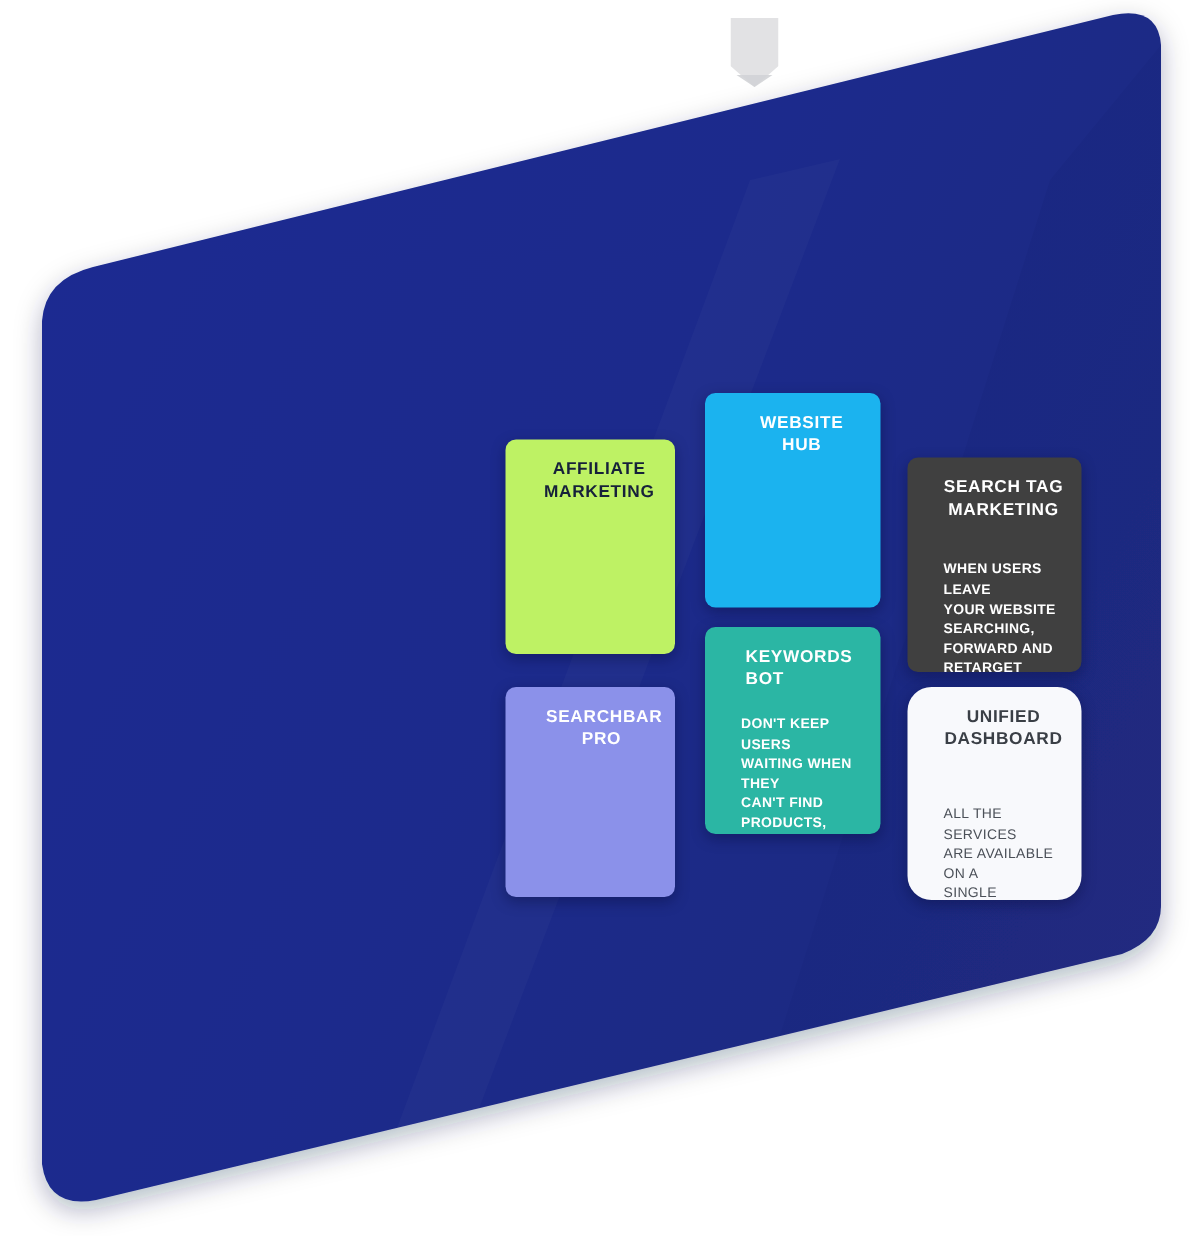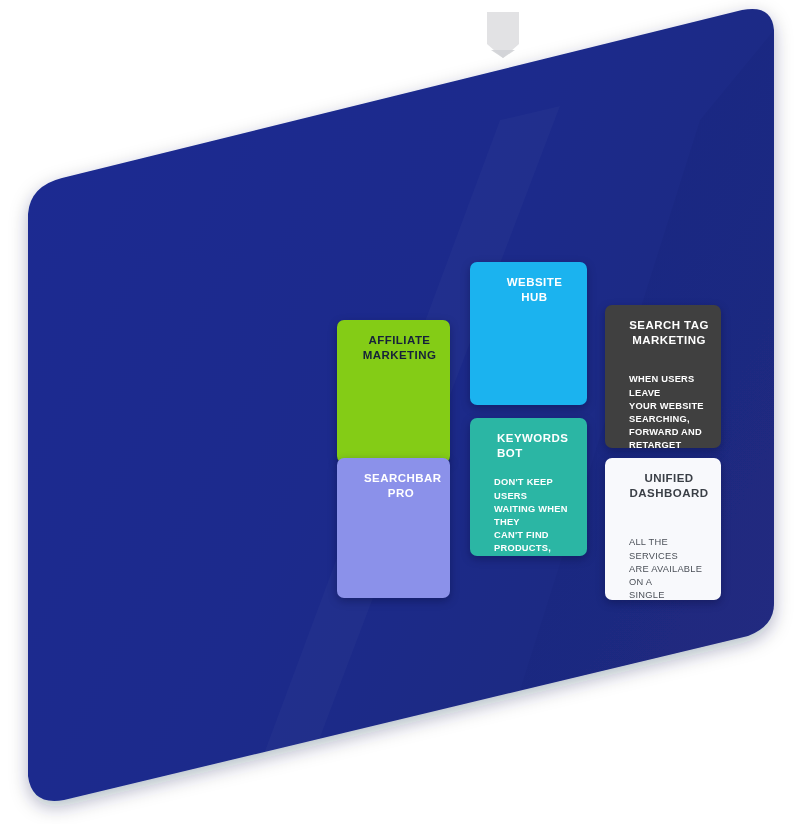--- a/index.html
+++ b/index.html
@@ -69,22 +69,22 @@
     font-size:9.3px;
     line-height:1.42;
     letter-spacing:.25px;
     text-align:left;
     margin:0;
     white-space:pre-line;
   }
 
   
   #card-affiliate{
-    left:337px; top:320px; width:113px; height:143px;
-    background:#84cc16;
+    left:337px; top:293px; width:113px; height:143px;
+    background:#bef264;
   }
   #card-affiliate .card-title{color:#16213a;}
   #card-affiliate .card-body{color:#1c2b45; margin-top:24px;}
 
   #card-website{
     left:470px; top:262px; width:117px; height:143px;
     background:#1BB3EF;
   }
   #card-website .card-title{color:#ffffff;}
   #card-website .card-body{color:#ffffff; margin-top:22px;}
@@ -106,20 +106,21 @@
   #card-searchbarbot{
     left:470px; top:418px; width:117px; height:138px;
     background:#2BB6A4;
   }
   #card-searchbarbot .card-title{color:#ffffff; text-align:left; padding-left:3px;}
   #card-searchbarbot .card-body{color:#ffffff; margin-top:16px;}
 
   #card-dashboard{
     left:605px; top:458px; width:116px; height:142px;
     background:#F8F9FC;
+    border-radius:16px;
   }
   #card-dashboard .card-title{color:#3a3f46;}
   #card-dashboard .card-body{color:#4b5058; margin-top:36px; font-weight:normal;}
 </style>
 </head>
 <body>
 
 <div id="stage">
 
   <div class="panel-wrap">

